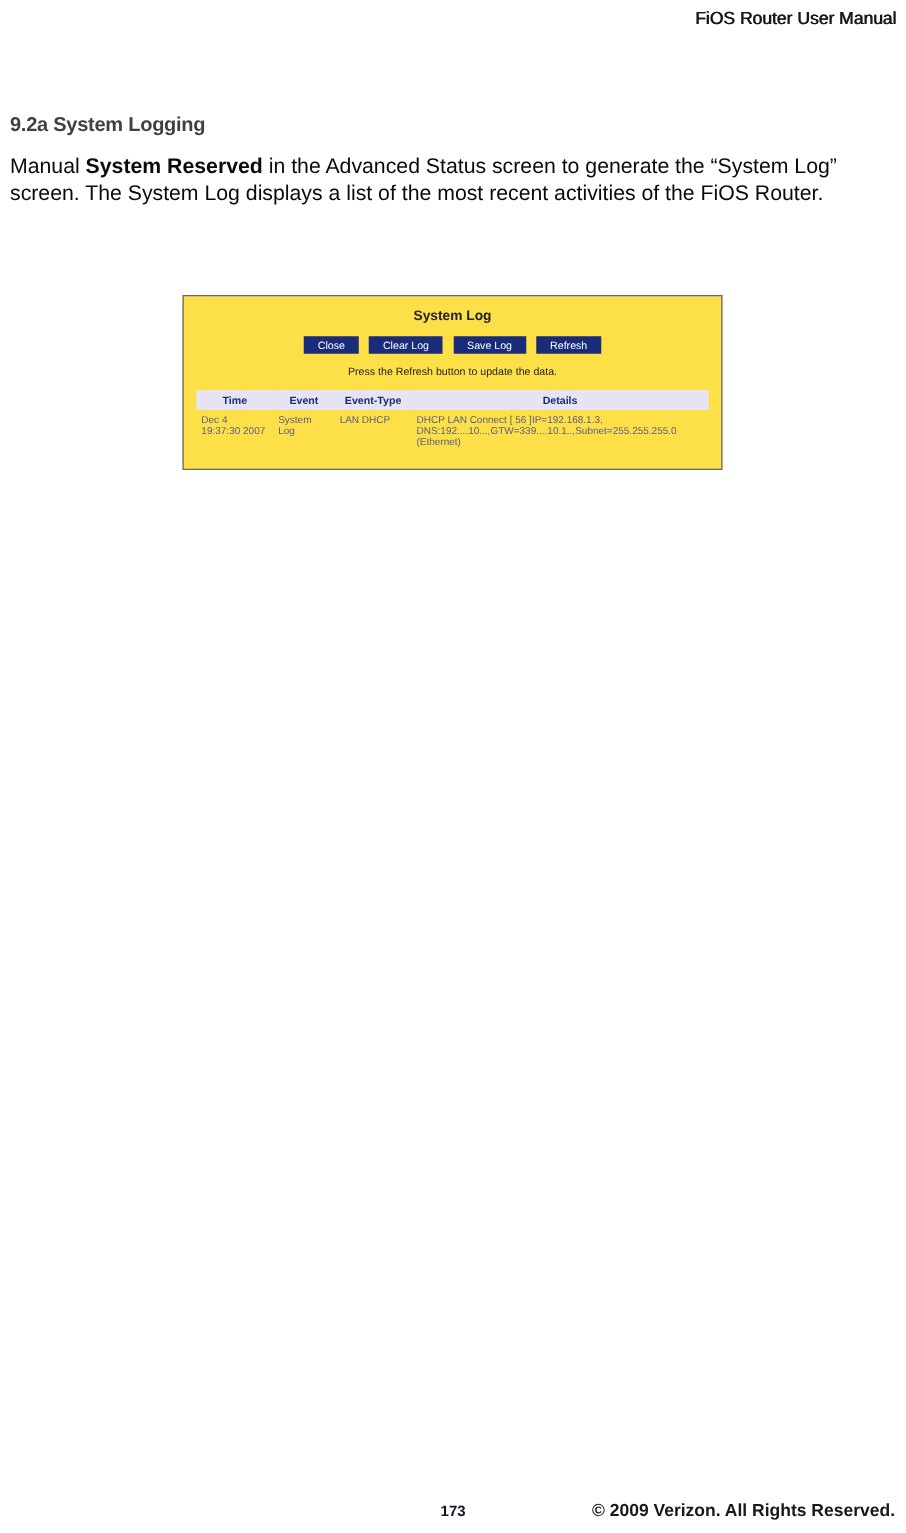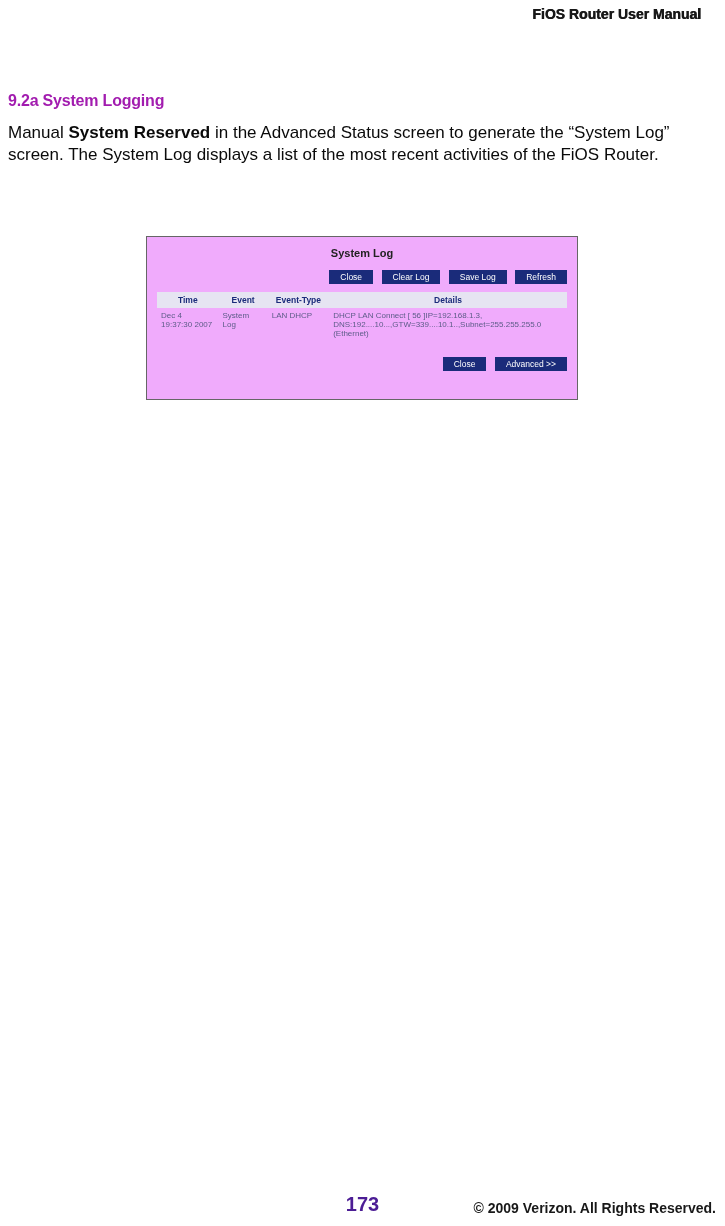--- a/index.html
+++ b/index.html
@@ -10,33 +10,33 @@
     body {
       width: 725px;
       height: 1226px;
       background: #ffffff;
       font-family: "Segoe UI", "Myriad Pro", Arial, sans-serif;
       position: relative;
     }
     .header-title {
       position: absolute;
       top: 6px;
-      right: 24px;
-      font-weight: 700;
+      right: 8px;
+      font-weight: 400;
       font-size: 14px;
       color: #181818;
       text-shadow: 0.6px 0 0 #181818;
     }
     .section-heading {
       position: absolute;
       top: 92px;
       left: 8px;
       font-size: 16px;
       font-weight: 700;
-      color: #a21caf;
+      color: #404040;
       letter-spacing: -0.2px;
     }
     .body-text {
       position: absolute;
       top: 122px;
       left: 8px;
       right: 20px;
       font-size: 17px;
       line-height: 22px;
       color: #0a0a0a;
@@ -44,33 +44,33 @@
     }
     .body-text b {
       font-weight: 700;
     }
     .screenshot-box {
       position: absolute;
       top: 236px;
       left: 146px;
       width: 432px;
       border: 1px solid #666;
-      background: #f0abfc;
-      padding: 10px 8px 28px 8px;
+      background: #fde047;
+      padding: 10px 8px 14px 8px;
       font-family: Arial, sans-serif;
     }
     .sys-title {
       text-align: center;
       font-size: 11px;
       font-weight: 700;
       margin-bottom: 7px;
       color: #222;
     }
     .btn-row {
-      text-align: right;
+      text-align: center;
       margin-bottom: 8px;
     }
     .btn {
       display: inline-block;
       background: #1a2b7a;
       color: #fff;
       font-size: 8.5px;
       padding: 2px 11px;
       margin: 0 2px;
       font-weight: 400;
@@ -111,23 +111,23 @@
     .th-etype { width: 15%; }
     .th-details { width: 58%; }
     .page-footer {
       position: absolute;
       bottom: 10px;
       left: 0;
       width: 100%;
     }
     .page-num {
       text-align: center;
-      font-size: 20px;
+      font-size: 12px;
       font-weight: 700;
-      color: #4c1d95;
+      color: #0f172a;
     }
     .copyright {
       position: absolute;
       right: 9px;
       bottom: 0;
       font-size: 14px;
       color: #181818;
       font-weight: 700;
     }
   </style>
@@ -143,40 +143,37 @@
 </div>
 
 <div class="screenshot-box">
   <div class="sys-title">System Log</div>
   <div class="btn-row">
     <span class="btn">Close</span>
     <span class="btn">Clear Log</span>
     <span class="btn">Save Log</span>
     <span class="btn">Refresh</span>
   </div>
+  <div class="instr">Press the Refresh button to update the data.</div>
   <table class="log-table">
     <thead>
       <tr>
         <th class="th-time">Time</th>
         <th class="th-event">Event</th>
         <th class="th-etype">Event-Type</th>
         <th class="th-details">Details</th>
       </tr>
     </thead>
     <tbody>
       <tr>
         <td>Dec  4 19:37:30 2007</td>
         <td>System Log</td>
         <td>LAN DHCP</td>
         <td>DHCP LAN Connect [ 56 ]IP=192.168.1.3, DNS:192....10...,GTW=339....10.1..,Subnet=255.255.255.0 (Ethernet)</td>
       </tr>
     </tbody>
   </table>
-  <div class="btn-row bottom">
-    <span class="btn">Close</span>
-    <span class="btn">Advanced &gt;&gt;</span>
-  </div>
 </div>
 
 <div class="page-footer">
   <div class="page-num">173</div>
   <div class="copyright">© 2009 Verizon. All Rights Reserved.</div>
 </div>
 
 </body></html>

